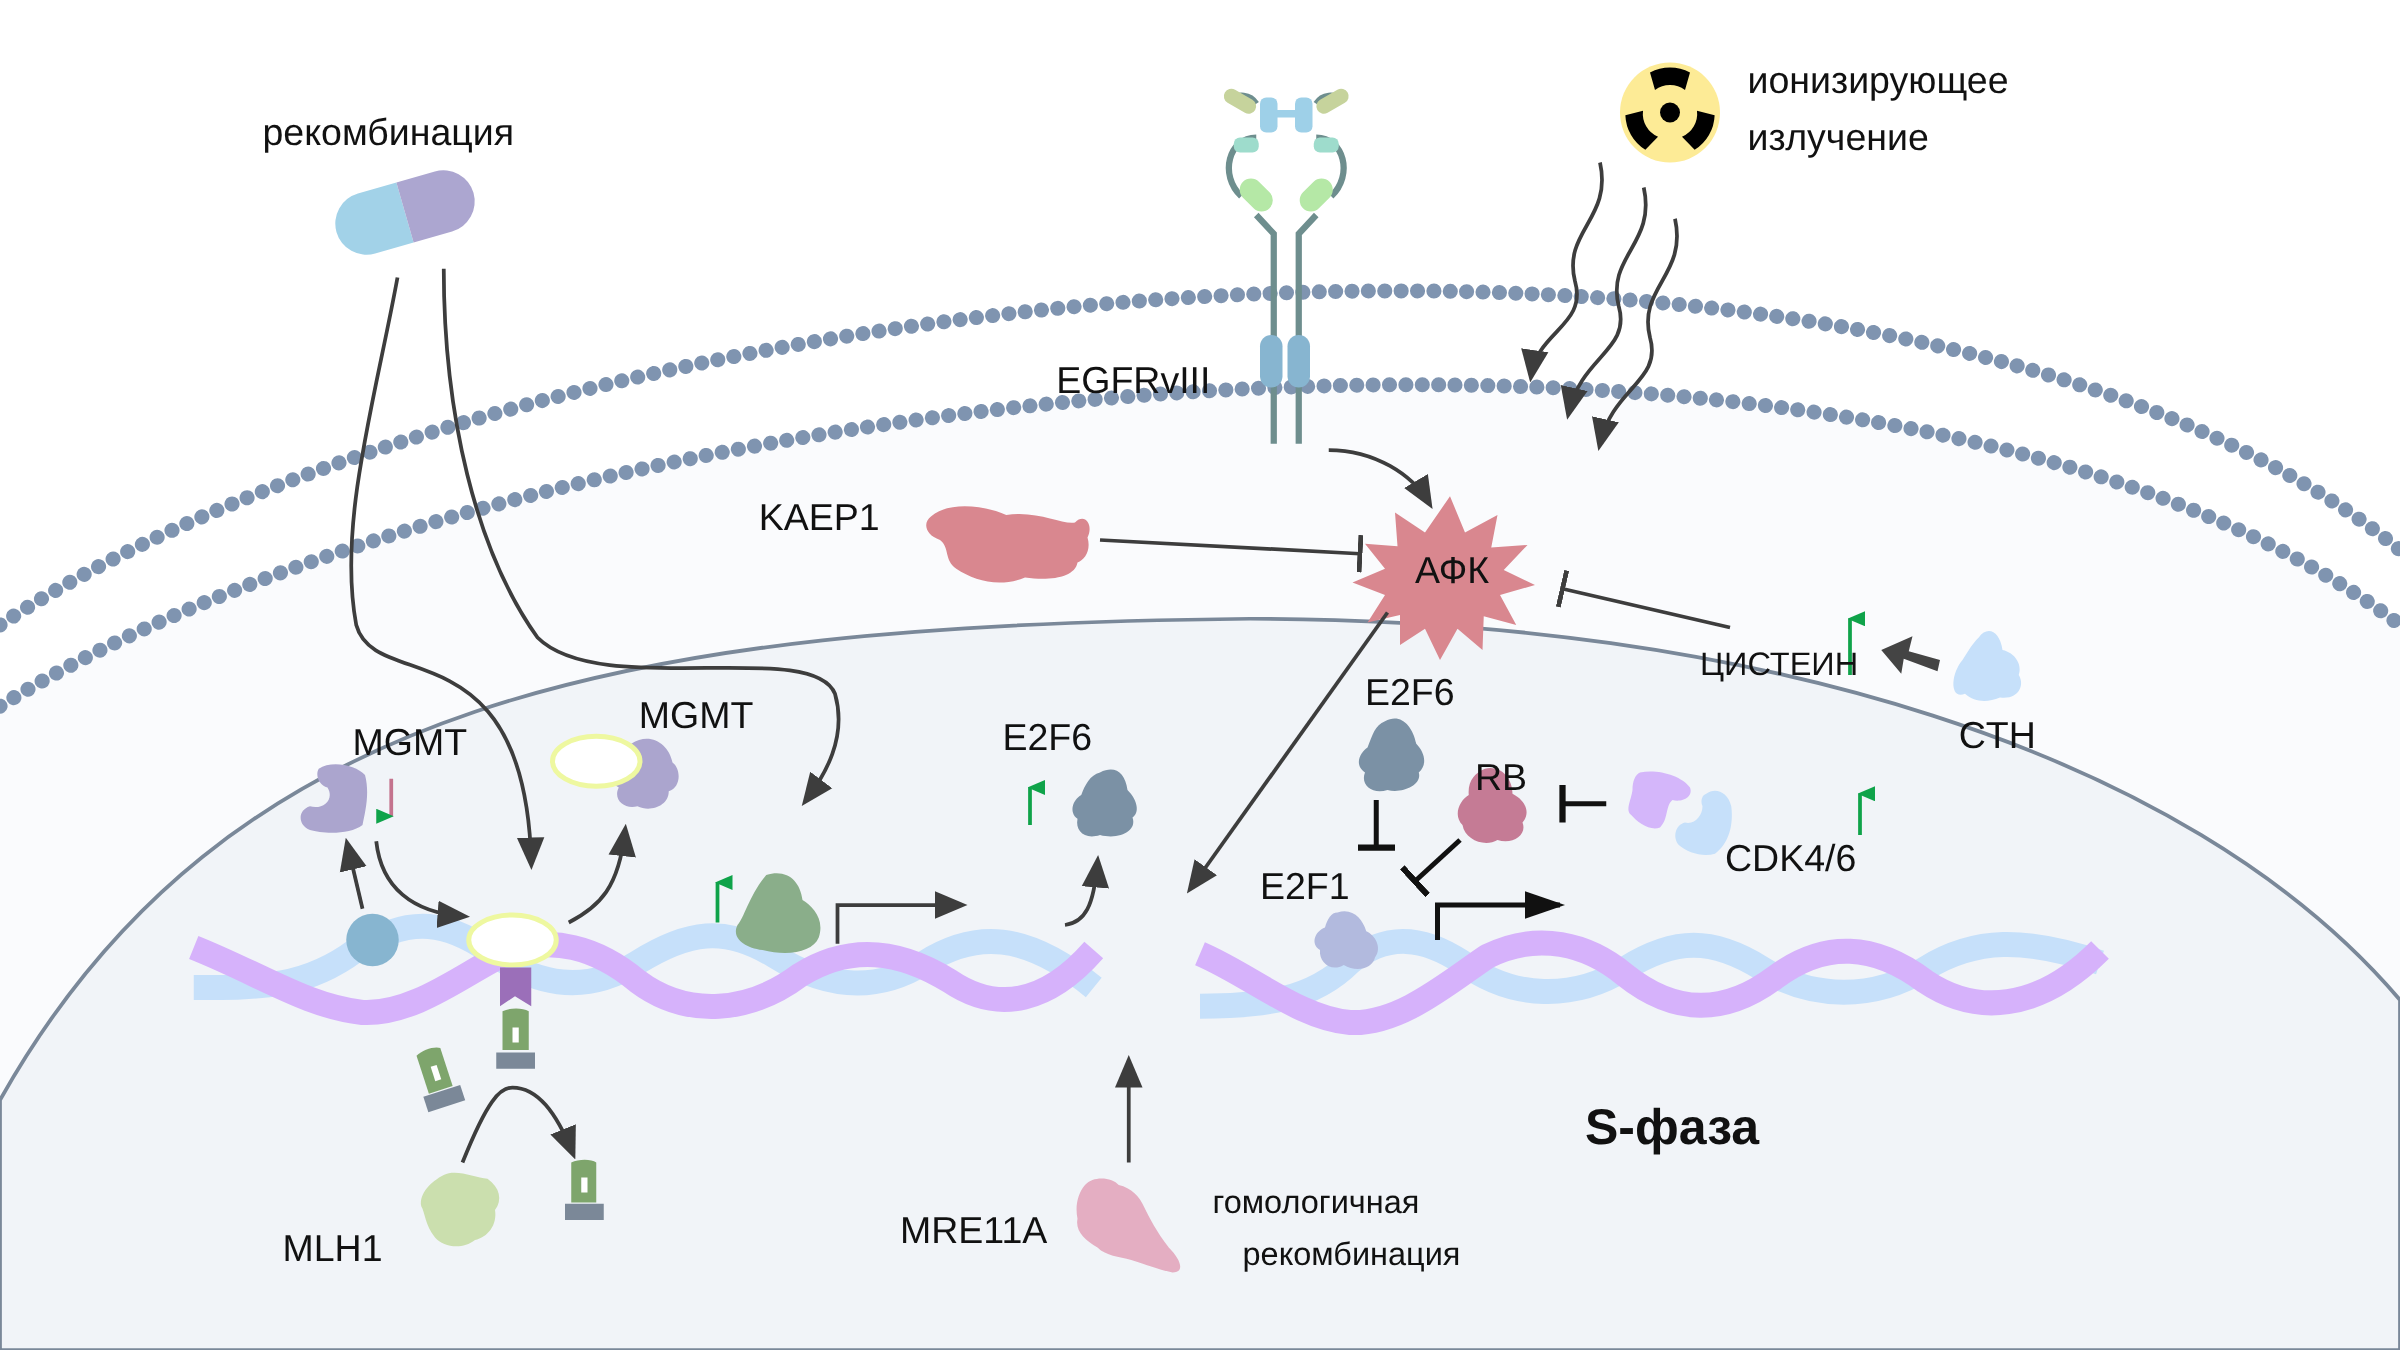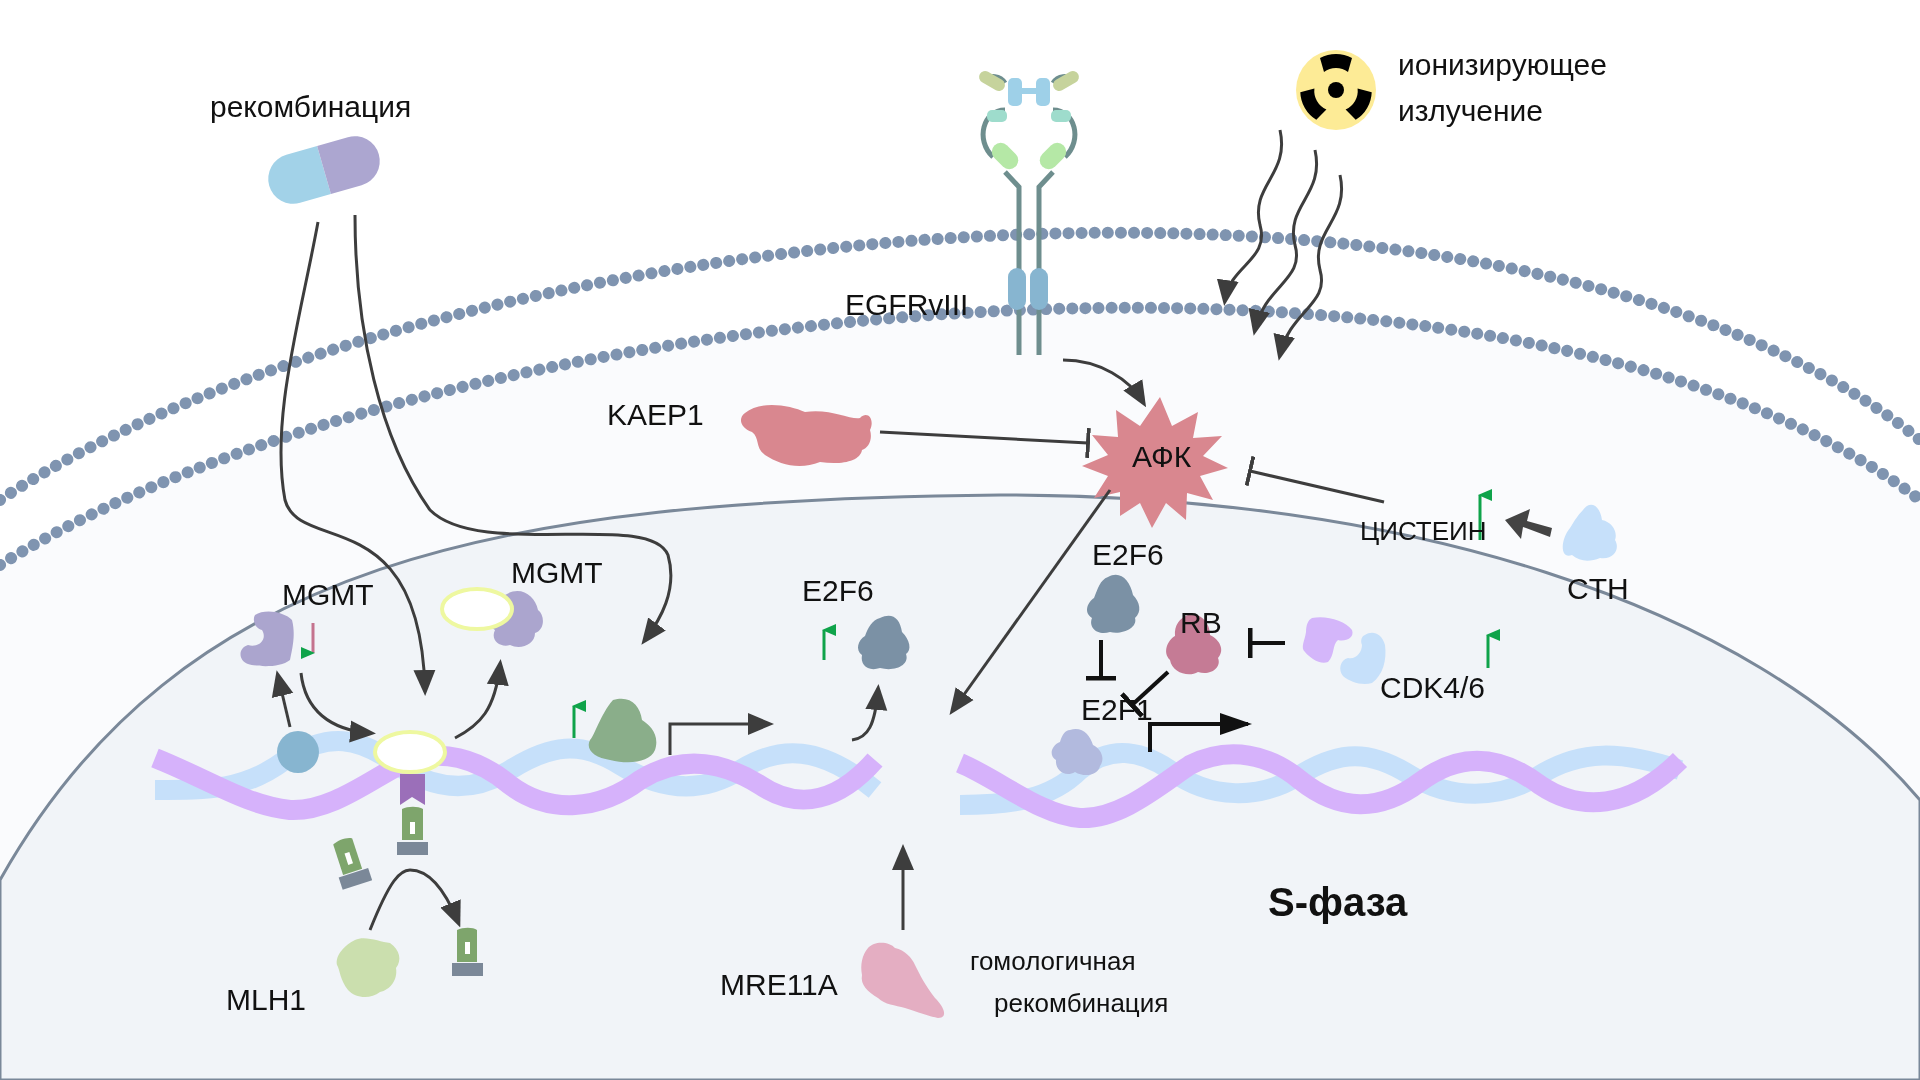--- a/index.html
+++ b/index.html
@@ -180,19 +180,19 @@
 <div class="lbl" style="left:845px;top:290px;">EGFRvIII</div>
 <div class="lbl" style="left:607px;top:400px;">KAEP1</div>
 <div class="lbl" style="left:1132px;top:442px;">АФК</div>
 <div class="lbl small" style="left:1340px;top:518px;margin-left:20px;">ЦИСТЕИН</div>
 <div class="lbl" style="left:1567px;top:574px;">CTH</div>
 <div class="lbl" style="left:282px;top:580px;">MGMT</div>
 <div class="lbl" style="left:511px;top:558px;">MGMT</div>
 <div class="lbl" style="left:802px;top:576px;">E2F6</div>
 <div class="lbl" style="left:1092px;top:540px;">E2F6</div>
 <div class="lbl" style="left:1180px;top:580px;margin-top:28px;">RB</div>
-<div class="lbl" style="left:1081px;top:695px;">E2F1</div>
+<div class="lbl" style="left:1008px;top:695px;">E2F1</div>
 <div class="lbl" style="left:1380px;top:673px;">CDK4/6</div>
 <div class="lbl" style="left:226px;top:985px;">MLH1</div>
 <div class="lbl" style="left:720px;top:970px;">MRE11A</div>
 <div class="lbl small" style="left:970px;top:948px;">гомологичная</div>
 <div class="lbl small" style="left:970px;top:990px;margin-left:24px;">рекомбинация</div>
 <div class="lbl bold" style="left:1230px;top:882px;">S-фаза</div>
 
 </body></html>

